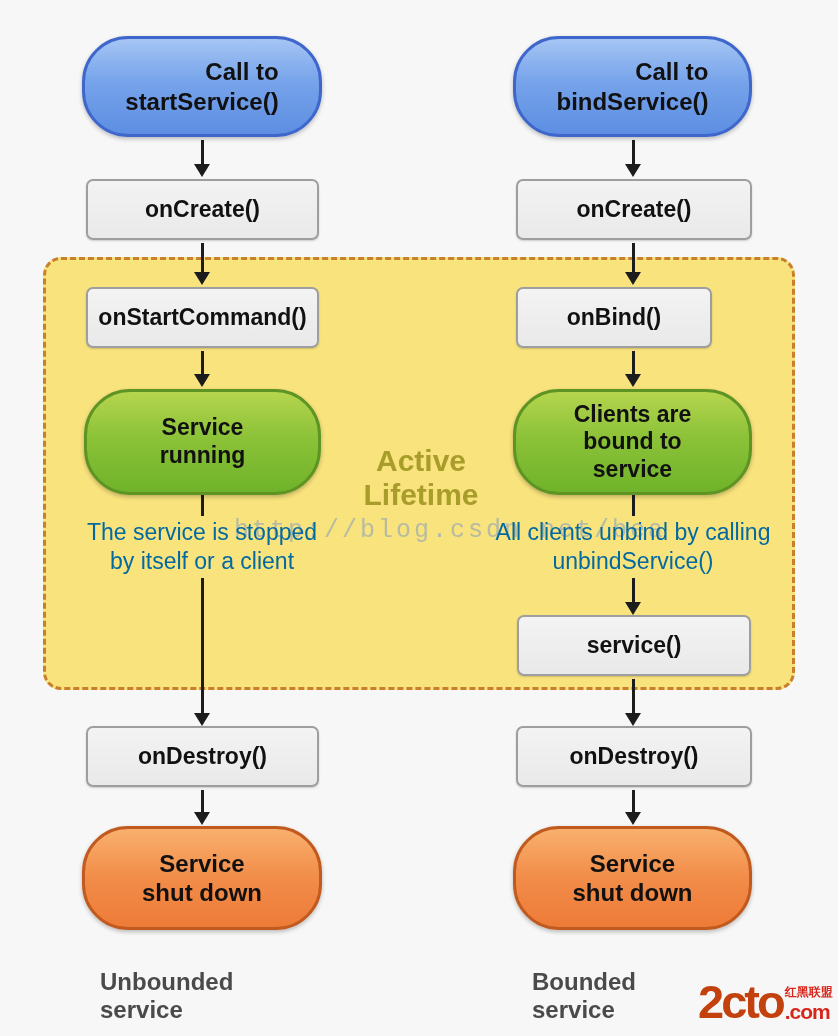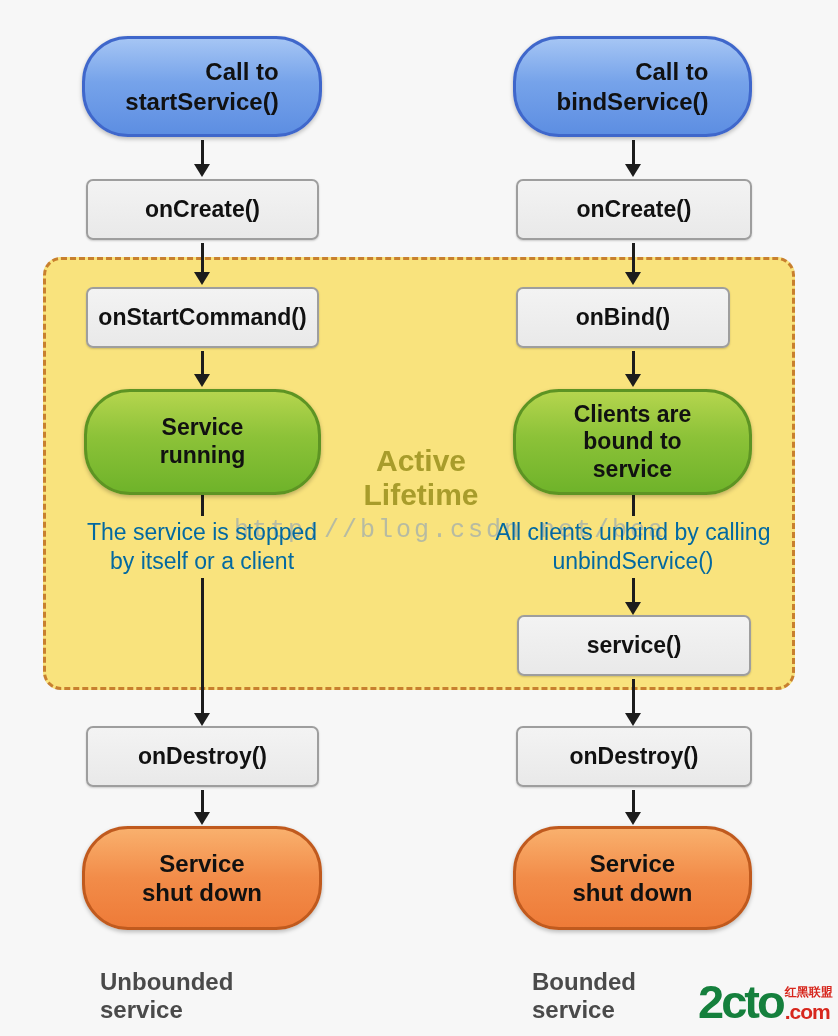--- a/index.html
+++ b/index.html
@@ -30,21 +30,21 @@
         line-height:1.12;z-index:2;}
   .watermark{position:absolute;left:234px;top:516px;font-family:Liberation Mono, monospace;
         font-size:25px;letter-spacing:3px;color:rgba(138,160,186,0.60);z-index:3;
         white-space:nowrap;}
   .arrow{position:absolute;width:16px;z-index:3;}
   .arrow .shaft{width:3px;margin:0 auto;background:#1c1c1c;}
   .arrow .head{width:0;height:0;margin:0 auto;border-left:8px solid transparent;
         border-right:8px solid transparent;border-top:13px solid #1c1c1c;}
   .line{position:absolute;width:3px;background:#1c1c1c;z-index:3;}
   .logo{position:absolute;left:698px;top:980px;display:flex;align-items:flex-start;z-index:5;}
-  .logo .brand{font-size:47px;font-weight:bold;color:#15803d;letter-spacing:-3px;
+  .logo .brand{font-size:47px;font-weight:bold;color:#c2410c;letter-spacing:-3px;
         line-height:0.95;text-align:right;}
   .logo .side{display:flex;flex-direction:column;align-items:flex-start;margin-left:2px;
         padding-top:4px;}
   .logo .slogan{font-size:12px;font-weight:bold;color:#d7271d;letter-spacing:0;}
   .logo .tld{font-size:21px;font-weight:bold;color:#d7271d;line-height:1;letter-spacing:-1px;}
 </style>
 </head>
 <body>
 
 <div class="stage">
@@ -110,21 +110,21 @@
       <div class="head"></div>
     </div>
 
   <div class="node rect" style="left:516px;top:179px;width:236px;height:61px;">onCreate()</div>
 
   <div class="arrow" style="left:625px;top:243px;">
     <div class="shaft" style="height:29px;"></div>
       <div class="head"></div>
     </div>
 
-  <div class="node rect" style="left:516px;top:287px;width:214px;height:61px;">onBind()</div>
+  <div class="node rect" style="left:516px;top:287px;width:196px;height:61px;">onBind()</div>
 
   <div class="arrow" style="left:625px;top:351px;">
     <div class="shaft" style="height:23px;"></div>
       <div class="head"></div>
     </div>
 
   <div class="node pill green" style="left:513px;top:389px;width:239px;height:106px;">Clients are
 bound to
 service</div>
 

